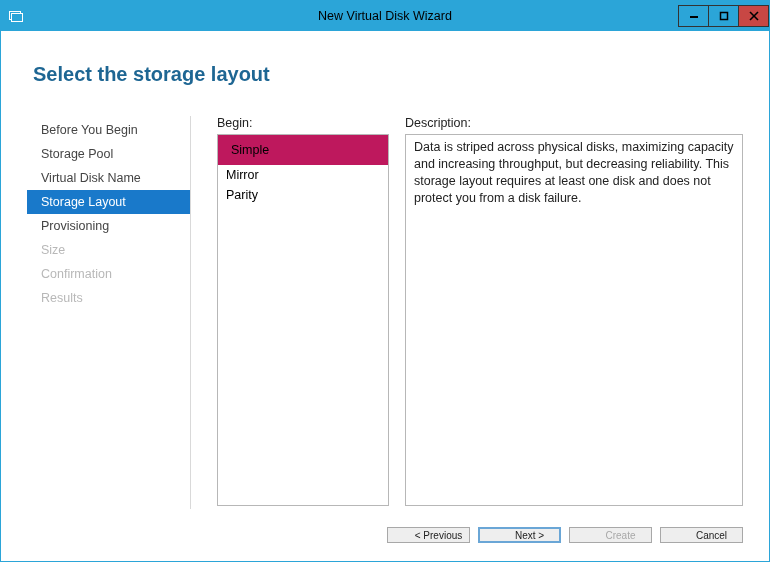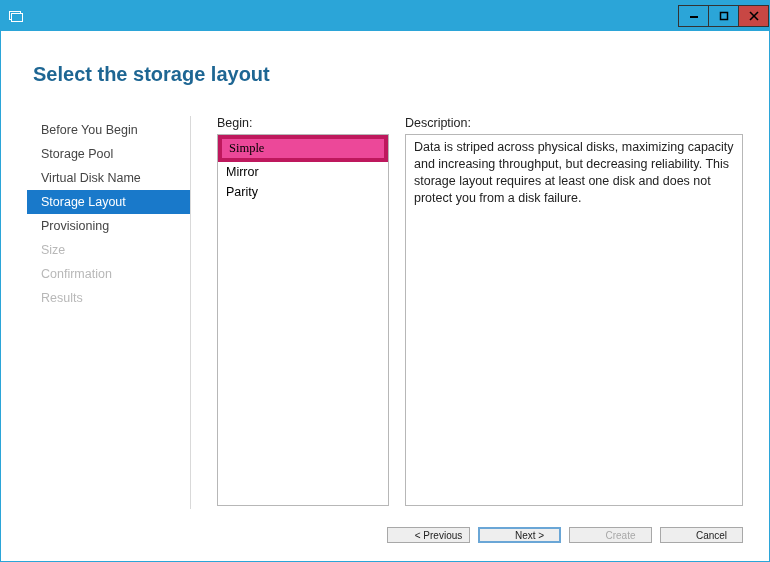--- a/index.html
+++ b/index.html
@@ -113,24 +113,23 @@
       border: 1px solid #b7b7b7;
       background: #fff;
       overflow: auto;
     }
     .layout-item {
       font-size: 12.5px;
       padding: 3px 8px;
       cursor: pointer;
     }
     .layout-item.selected {
-      background: #ec4899;
-      border: 4px solid #be185d;
+      background: #be185d;
+      border: 6px solid #be185d;
       padding: 2px 7px;
-      font-family: Liberation Serif, serif;
     }
     .desc-box {
       width: 338px;
       height: 372px;
       border: 1px solid #b7b7b7;
       background: #fff;
       font-size: 12.5px;
       line-height: 1.35;
       color: #222;
       padding: 4px 8px;
@@ -165,20 +164,21 @@
 <body>
 
 <div class="window">
   <div class="titlebar">
     <div class="titlebar-icon">
       <svg width="16" height="16" viewBox="0 0 16 16">
         <rect x="1.5" y="3.5" width="11" height="8" fill="none" stroke="#fff" stroke-width="1"></rect>
         <rect x="3.5" y="5.5" width="11" height="8" fill="#2ba5d8" stroke="#fff" stroke-width="1"></rect>
       </svg>
     </div>
+    <div class="titlebar-title">New Virtual Disk Wizard</div>
     <div class="win-controls">
       <div class="win-btn">
         <svg width="10" height="10">
             <line x1="1" y1="6" x2="9" y2="6" stroke="#000" stroke-width="2"></line>
           </svg>
       </div>
       <div class="win-btn">
         <svg width="10" height="10">
             <rect x="1.5" y="1.5" width="7" height="7" fill="none" stroke="#000" stroke-width="1.5"></rect>
           </svg>

